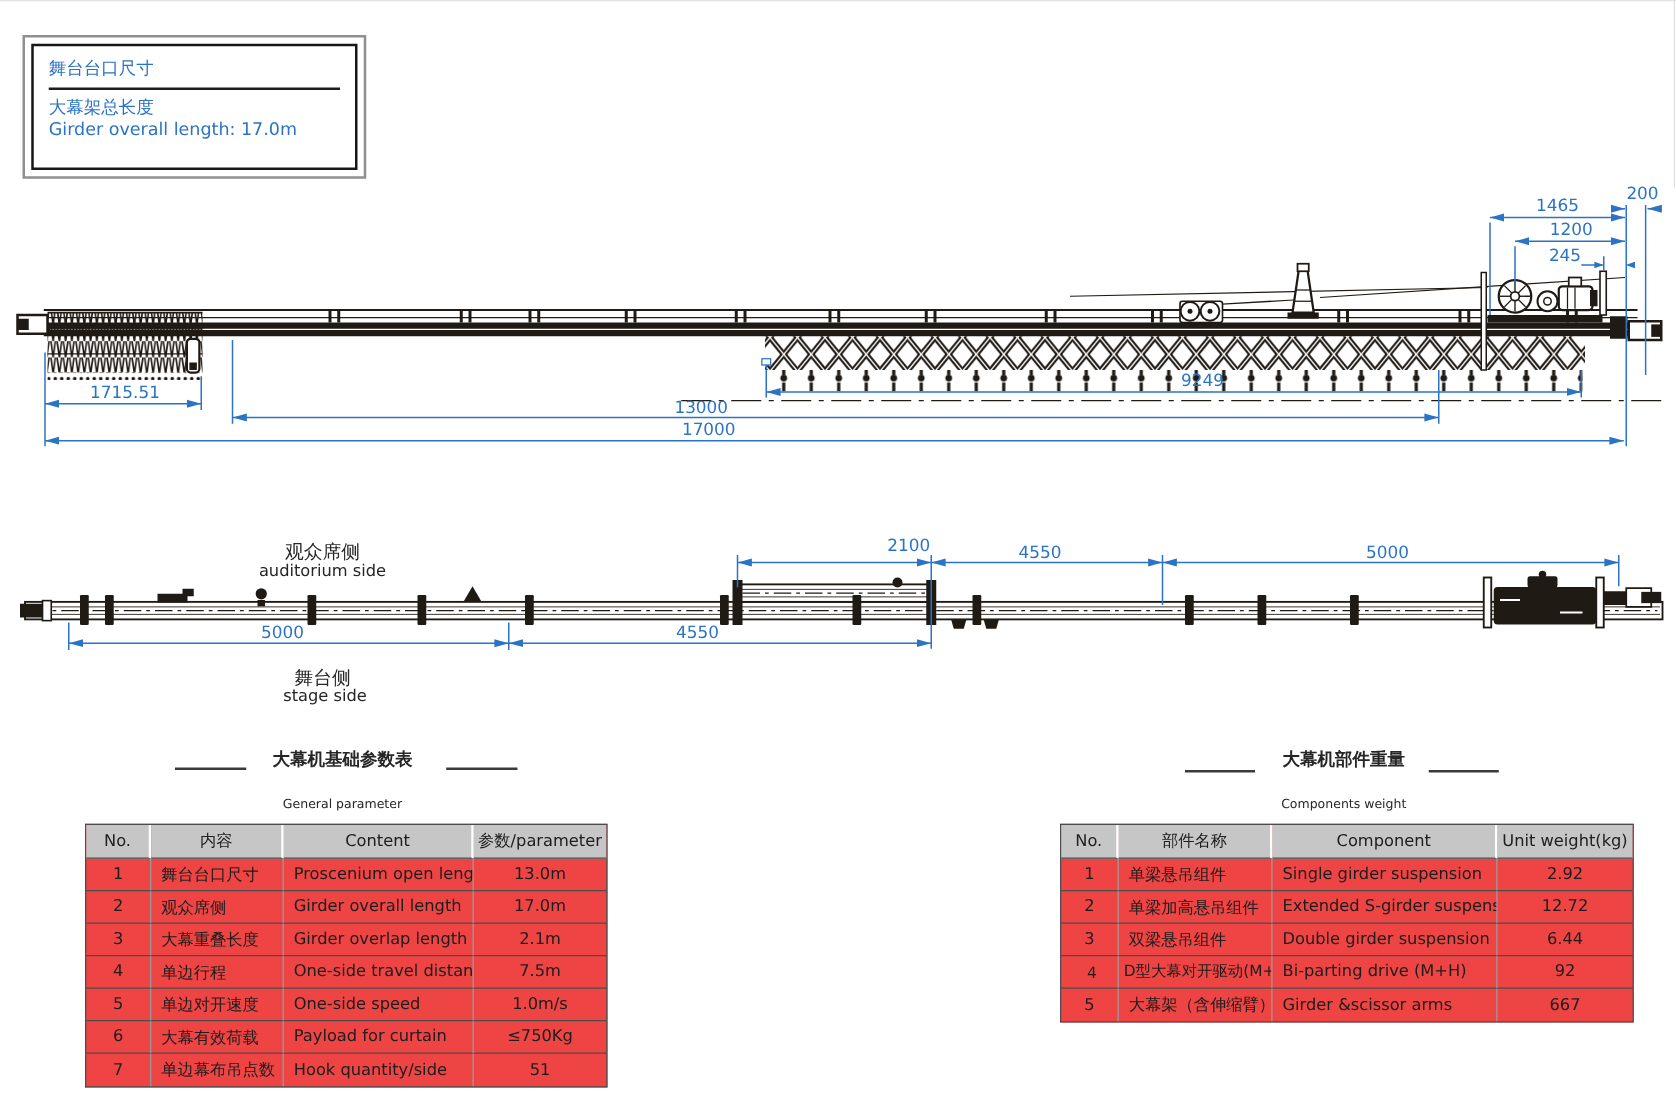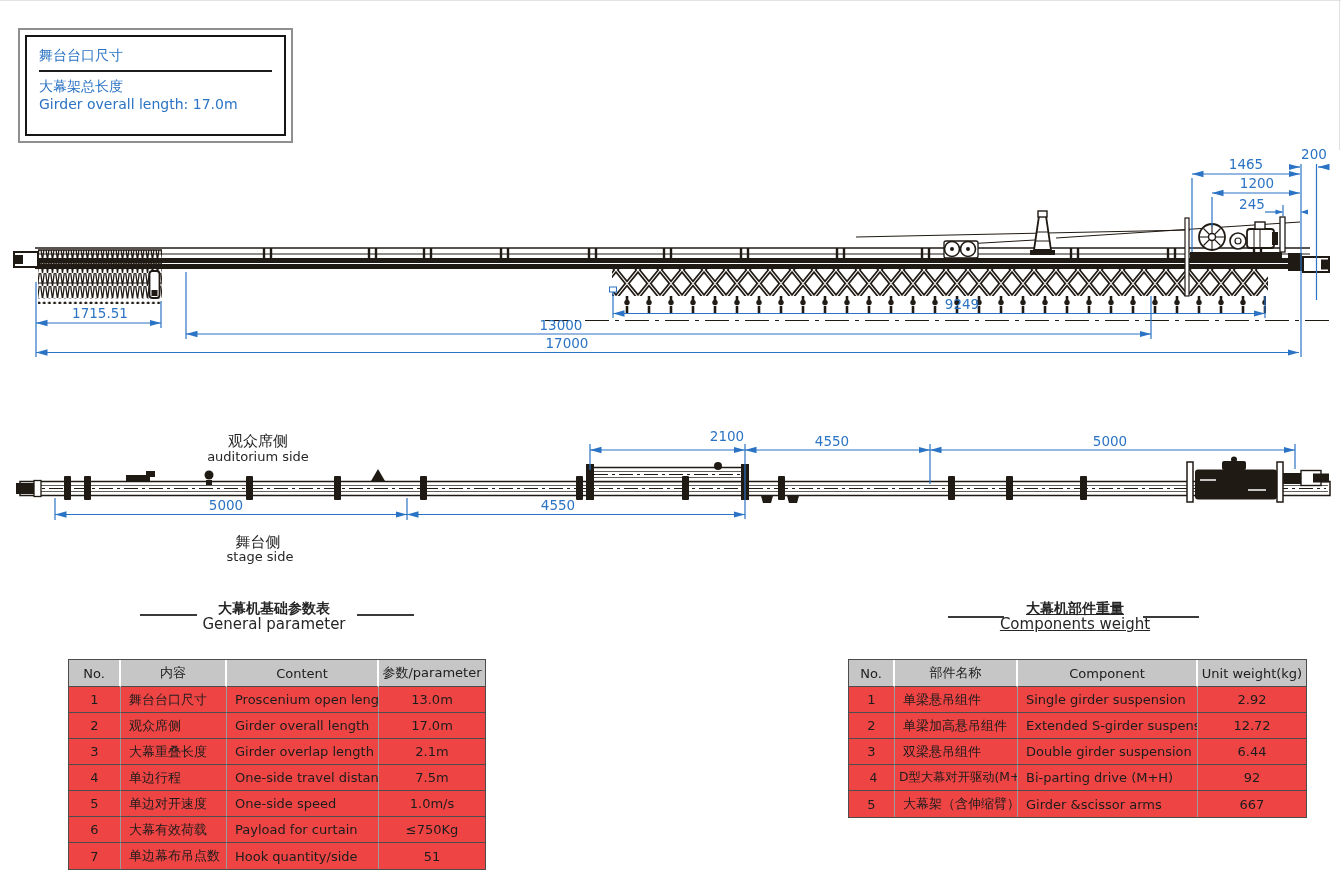--- a/index.html
+++ b/index.html
@@ -9,21 +9,21 @@
   
   #info-box{left:18px;top:28px;width:275px;height:115px;border:2px solid #8f8f8f;background:#fff;box-sizing:border-box;}
   #info-box .inner{position:absolute;left:5px;top:5px;right:5px;bottom:5px;border:2px solid #161616;
                    padding:9px 12px;box-sizing:border-box;color:#2b73c4;}
   #info-box .cn{font-size:14px;line-height:18px;}
   #info-box .en{font-size:14px;line-height:19px;}
   #info-box .divider{border:none;border-top:2px solid #1c1c1c;margin:6px 0 5px 0;}
   
   .sec-title{text-align:center;color:#262626;}
   .sec-title .cn{font-size:14px;font-weight:600;line-height:16px;}
-  .sec-title .en{font-size:15px;font-weight:500;line-height:16px;}
+  .sec-title .en{font-size:10px;font-weight:500;line-height:16px;margin-top:20px;}
   .title-rule{height:2px;background:#3a3a3a;}
   
   .ptable{position:absolute;display:grid;border:1px solid #4c4c4c;background:#ef4444;color:#1d1d1d;font-size:13px;}
   .ptable>div{display:flex;align-items:center;border-bottom:1px solid #4c4c4c;box-sizing:border-box;
               white-space:nowrap;overflow:hidden;}
   .ptable>div.th{background:#c6c6c6;border-right:2px solid #fff;justify-content:center;color:#202020;}
   .ptable>div.td{border-right:1px solid #9b9b9b;}
   .ptable>div.c{justify-content:center;}
   .ptable>div.l{padding-left:8px;}
   .ptable>div.s{font-size:12.3px;padding-left:4px;}
@@ -357,21 +357,21 @@
 </svg>
 
 <div class="abs title-rule" style="left:140px;top:614px;width:57px;"></div>
 <div class="abs sec-title" style="left:174px;top:600px;width:200px;">
   <div class="cn">大幕机基础参数表</div>
   <div class="en">General parameter</div>
 </div>
 <div class="abs title-rule" style="left:357px;top:614px;width:57px;"></div>
 
 <div class="abs title-rule" style="left:948px;top:616px;width:56px;"></div>
-<div class="abs sec-title" style="left:995px;top:600px;width:160px;text-decoration:underline;">
+<div class="abs sec-title" style="left:995px;top:600px;width:160px;">
   <div class="cn">大幕机部件重量</div>
   <div class="en">Components weight</div>
 </div>
 <div class="abs title-rule" style="left:1143px;top:616px;width:56px;"></div>
 
 <div id="general-table" class="ptable">
   <div class="th">No.</div>
   <div class="th">内容</div>
   <div class="th">Content</div>
   <div class="th last">参数/parameter</div>

